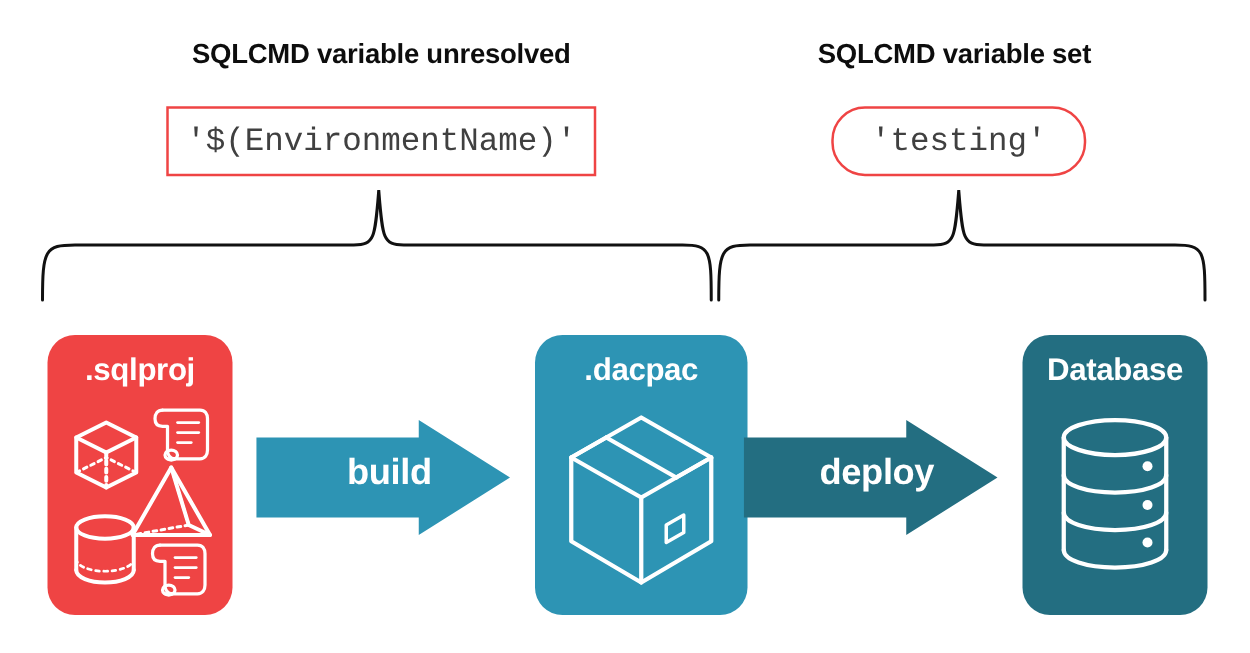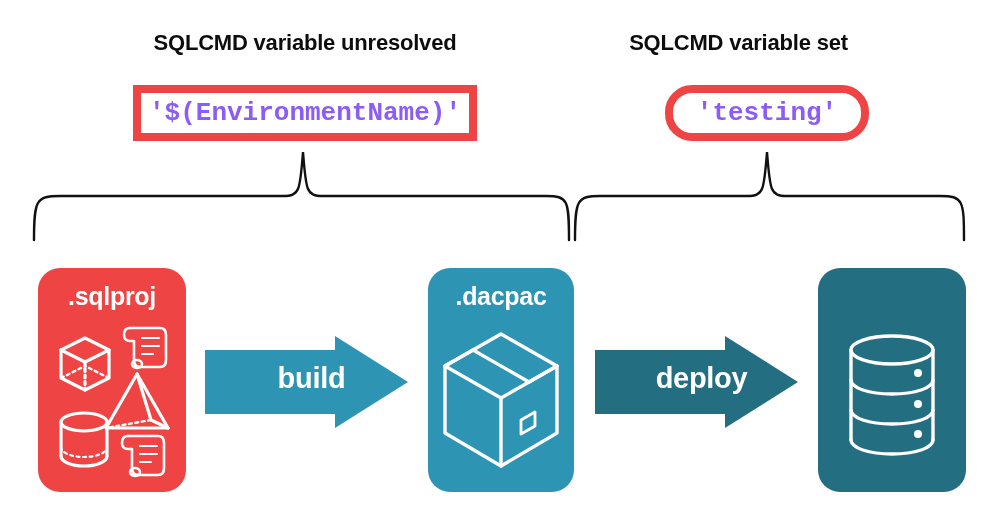--- a/index.html
+++ b/index.html
@@ -23,36 +23,35 @@
     position: absolute;
     font-family: "Liberation Sans", sans-serif;
     font-weight: bold;
     font-size: 22px;
     color: #0d0d0d;
     text-align: center;
     letter-spacing: -0.2px;
     white-space: nowrap;
   }
   #heading-left  { left: 60px;  top: 30px; width: 490px; }
-  #heading-right { left: 556px; top: 30px; width: 365px; }
+  #heading-right { left: 581px; top: 30px; width: 365px; }
 
   
   .value-box {
     position: absolute;
     box-sizing: border-box;
     background: #ffffff;
-    border: 8px solid #ef4444;
+    border: 2px solid #ef4444;
     display: flex;
     align-items: center;
     justify-content: center;
     font-family: "Liberation Mono", monospace;
     font-size: 26px;
-    color: #8b5cf6;
+    color: #404040;
     letter-spacing: 0px;
-    font-weight: bold;
   }
   #value-box-left  { left: 133px; top: 85px;  width: 344px; height: 56px; }
   #value-box-right { left: 665px; top: 85px;  width: 204px; height: 56px; border-radius: 27px; }
 
   
   #brace-layer {
     position: absolute;
     left: 0; top: 0;
     width: 1000px; height: 522px;
     pointer-events: none;
@@ -79,21 +78,21 @@
     white-space: nowrap;
   }
   .stage-art {
     position: absolute;
     left: 0;
     top: 48px;
     width: 100%;
     height: 170px;
   }
   #stage-sqlproj  { left: 38px;  width: 148px; }
-  #stage-dacpac   { left: 428px; width: 146px; }
+  #stage-dacpac   { left: 428px; width: 146px; padding-left: 24px; }
   #stage-database { left: 818px; width: 148px; }
 
   
   .arrow {
     position: absolute;
     top: 336px;
     width: 205px;
     height: 92px;
   }
   #arrow-build  { left: 205px; }
@@ -213,20 +212,21 @@
       </g>
     </svg>
   </div>
 
   <svg class="arrow" id="arrow-deploy" viewBox="0 0 205 92">
     <path fill="#236e81" d="M 0,14 L 130,14 L 130,0 L 203,46 L 130,92 L 130,78 L 0,78 Z"></path>
   </svg>
   <div class="arrow-label" style="left:595px; top:362px;">deploy</div>
 
   <div class="stage-box" id="stage-database" style="background:#236e81;">
+    <div class="stage-label">Database</div>
     <svg class="stage-art" viewBox="0 0 148 170">
       <g fill="none" stroke="#ffffff" stroke-width="3.4" stroke-linejoin="round" stroke-linecap="round">
 
         <ellipse cx="74" cy="34" rx="41" ry="14"></ellipse>
 
         <path d="M 33,34 L 33,124"></path>
         <path d="M 115,34 L 115,124"></path>
 
         <path d="M 33,124 C 33,132 51,138 74,138 C 97,138 115,132 115,124"></path>
 

